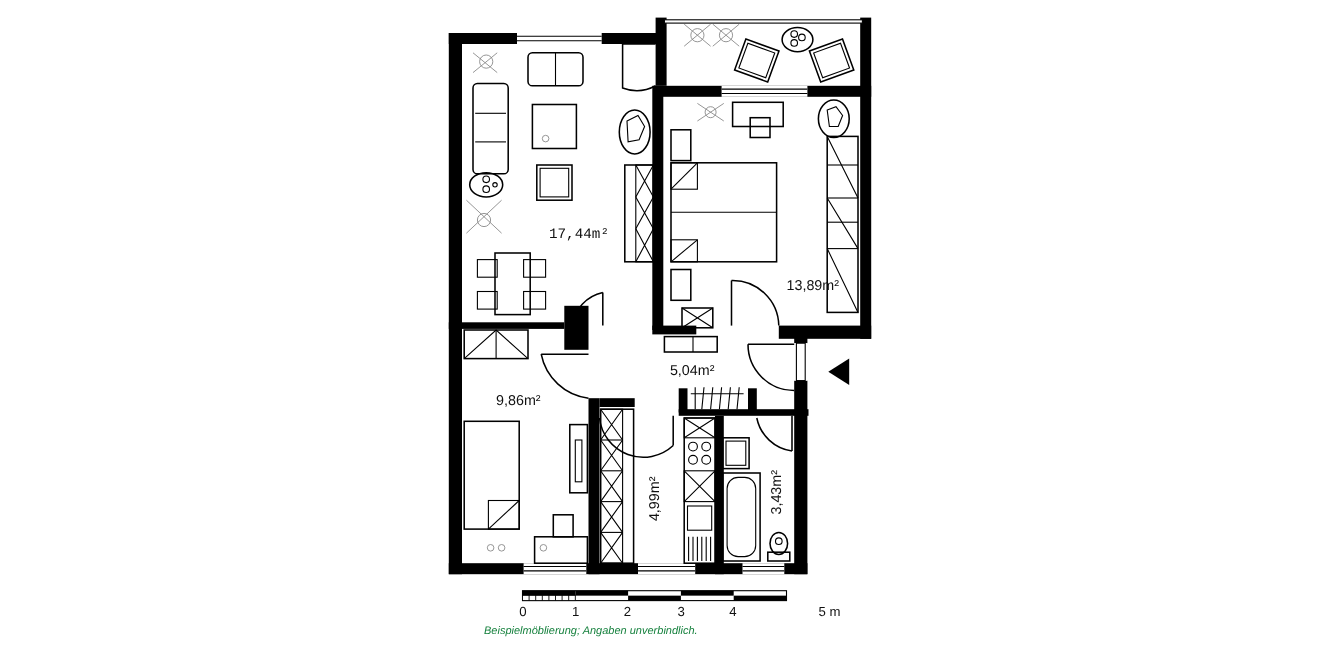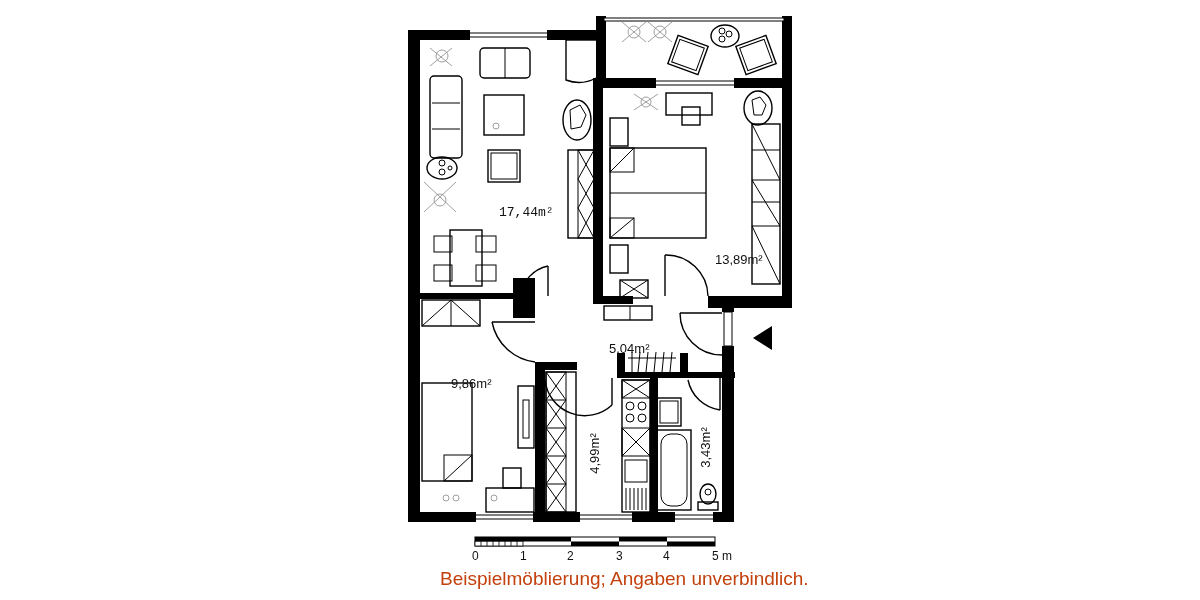--- a/index.html
+++ b/index.html
@@ -6,21 +6,21 @@
   body { width: 1200px; height: 600px; position: relative; overflow: hidden; font-family: "Liberation Sans", sans-serif; }
   #plan { position: absolute; left: 0; top: 0; width: 1200px; height: 600px; }
   .wall { fill: #000; }
   .line { fill: none; stroke: #000; stroke-width: 1.4; }
   .thin { fill: none; stroke: #000; stroke-width: 1; }
   .plant { fill: none; stroke: #888; stroke-width: 0.8; }
   .winbg { fill: #fff; }
   .lbl { position: absolute; font-size: 13px; color: #111; white-space: nowrap; }
   .lbl.rot { transform: rotate(-90deg); transform-origin: center center; }
   .scale-num { position: absolute; font-size: 12px; color: #111; top: 549px; }
-  .caption { position: absolute; left: 440px; top: 568px; font-size: 19px; color: #c2410c; }
+  .caption { position: absolute; left: 440px; top: 568px; font-size: 10px; color: #15803d; font-style: italic; }
 </style>
 </head>
 <body>
 
 <svg id="plan" viewBox="0 0 1200 600" xmlns="http://www.w3.org/2000/svg">
 
   <g>
 
     <rect class="wall" x="408" y="30" width="12" height="492"></rect>
 
@@ -262,25 +262,25 @@
     <rect x="523" y="537" width="48" height="4.5" fill="#000"></rect>
     <rect x="571" y="541.5" width="48" height="4.5" fill="#000"></rect>
     <rect x="619" y="537" width="48" height="4.5" fill="#000"></rect>
     <rect x="667" y="541.5" width="48" height="4.5" fill="#000"></rect>
     <rect x="475" y="537" width="48" height="4.5" fill="#000"></rect>
   </g>
 </svg>
 
 <div class="lbl" style="left:499px; top:205px;font-family:Liberation Mono, monospace;">17,44m²</div>
 <div class="lbl" style="left:715px; top:252px;">13,89m²</div>
-<div class="lbl" style="left:609px; top:341px;text-align:center;">5,04m²</div>
-<div class="lbl" style="left:451px; top:356px;margin-top:20px;">9,86m²</div>
+<div class="lbl" style="left:609px; top:329px;text-align:center;">5,04m²</div>
+<div class="lbl" style="left:451px; top:356px;">9,86m²</div>
 <div class="lbl rot" style="left:574px; top:446px;">4,99m²</div>
 <div class="lbl rot" style="left:685px; top:440px;">3,43m²</div>
 
 <span class="scale-num" style="left:472px;">0</span>
 <span class="scale-num" style="left:520px;">1</span>
 <span class="scale-num" style="left:567px;">2</span>
 <span class="scale-num" style="left:616px;">3</span>
 <span class="scale-num" style="left:663px;">4</span>
-<span class="scale-num" style="left:712px;">5 m</span>
+<span class="scale-num" style="left:744px;">5 m</span>
 
 <div class="caption">Beispielmöblierung; Angaben unverbindlich.</div>
 
 </body></html>

